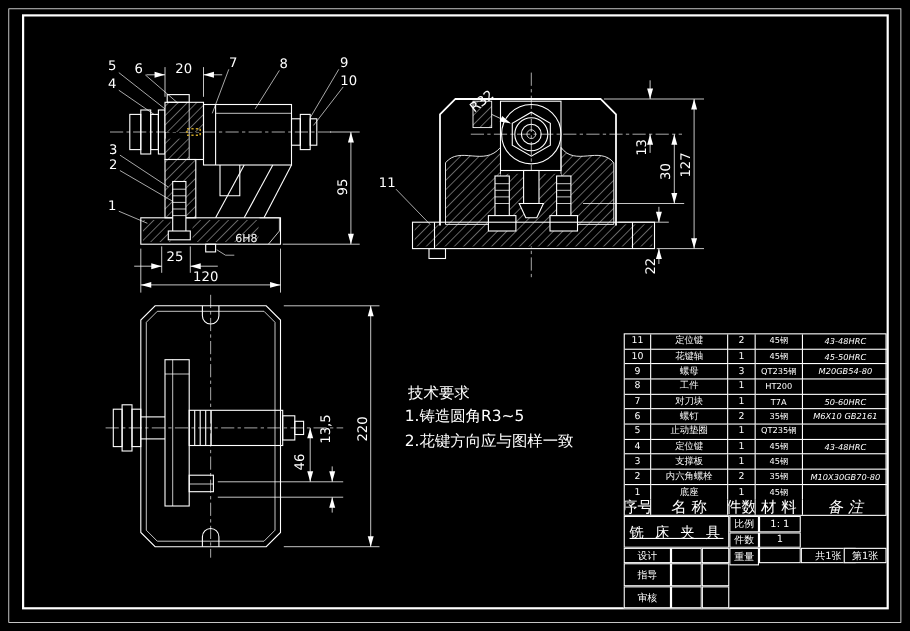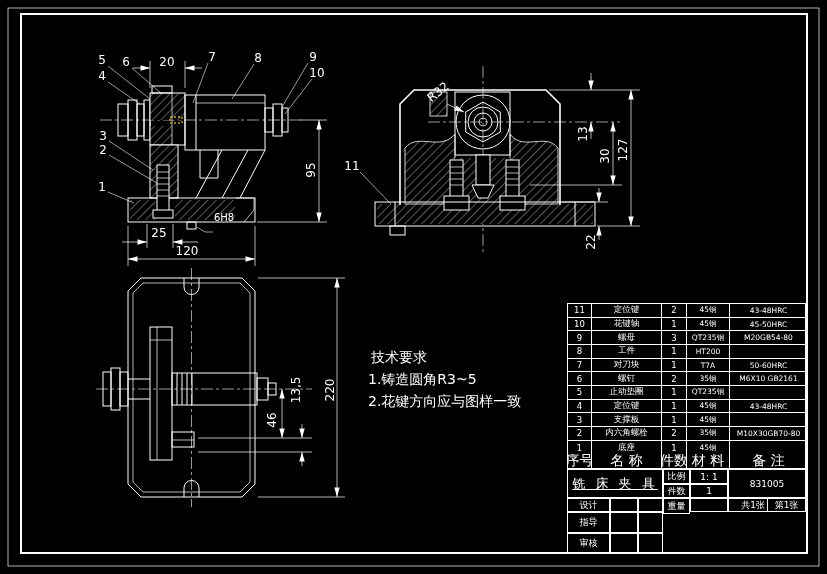--- a/index.html
+++ b/index.html
@@ -4,29 +4,29 @@
 <style>
   html,body{margin:0;padding:0;background:#000;}
   #sheet{position:relative;width:827px;height:574px;background:#000;overflow:hidden;
          font-family:"DejaVu Sans",sans-serif;color:#fff;}
   svg{position:absolute;left:0;top:0;}
   .t{position:absolute;color:#fff;font-size:12px;line-height:1;white-space:nowrap;
      transform:translate(-50%,-50%);}
   .r{transform:translate(-50%,-50%) rotate(-90deg);}
   .rr{transform:translate(-50%,-50%) rotate(-38deg);}
   .tech{position:absolute;color:#fff;font-size:14px;line-height:1;white-space:nowrap;}
-  .tech-title{font-size:14px;font-family:Liberation Serif, serif;}
+  .tech-title{font-size:14px;}
   
   #bom{position:absolute;left:567px;top:303px;width:239px;height:166px;
        border:1px solid #fff;box-sizing:border-box;display:flex;flex-direction:column;}
   .bom-row{display:grid;grid-template-columns:24px 70px 25px 43px 77px;flex:1;min-height:0;}
   .c{border-right:1px solid #fff;border-bottom:1px solid #fff;box-sizing:border-box;
      display:flex;align-items:center;justify-content:center;font-size:8.5px;overflow:hidden;
      white-space:nowrap;}
-  .bom-row .c:last-child{border-right:none;}
+  .bom-row .c:last-child{border-right:none;font-style:italic;}
   .bom-row:last-child .c{border-bottom:none;}
   .c-rem{font-size:7.5px;}
   .c-mat{font-size:7.5px;}
   .hdr .c{font-size:14px;}
   
   .tb{position:absolute;border:1px solid #fff;box-sizing:border-box;background:#000;
       display:flex;align-items:center;justify-content:center;font-size:9px;white-space:nowrap;overflow:hidden;}
   .tb-big{font-size:13px;letter-spacing:3px;text-decoration:underline;}
   .tb-org{font-size:11px;letter-spacing:1px;}
 </style>
@@ -362,21 +362,20 @@
       <div class="c">材 料</div>
       <div class="c">备  注</div>
     </div>
   </div>
 
   <div class="tb tb-big" style="left:567px;top:469px;width:96px;height:29px">铣 床 夹 具</div>
   <div class="tb" style="left:663px;top:469px;width:27px;height:15px">比例</div>
   <div class="tb" style="left:690px;top:469px;width:38px;height:15px">1: 1</div>
   <div class="tb" style="left:663px;top:484px;width:27px;height:14px">件数</div>
   <div class="tb" style="left:690px;top:484px;width:38px;height:14px">1</div>
-  <div class="tb" style="left:728px;top:469px;width:78px;height:29px">831005</div>
 
   <div class="tb" style="left:567px;top:498px;width:43px;height:14px">设计</div>
   <div class="tb" style="left:610px;top:498px;width:28px;height:14px"></div>
   <div class="tb" style="left:638px;top:498px;width:25px;height:14px"></div>
   <div class="tb" style="left:663px;top:498px;width:27px;height:16px">重量</div>
   <div class="tb" style="left:690px;top:498px;width:38px;height:14px"></div>
   <div class="tb" style="left:728px;top:498px;width:50px;height:14px">共1张</div>
   <div class="tb" style="left:767px;top:498px;width:39px;height:14px">第1张</div>
 
   <div class="tb" style="left:567px;top:512px;width:43px;height:21px">指导</div>

